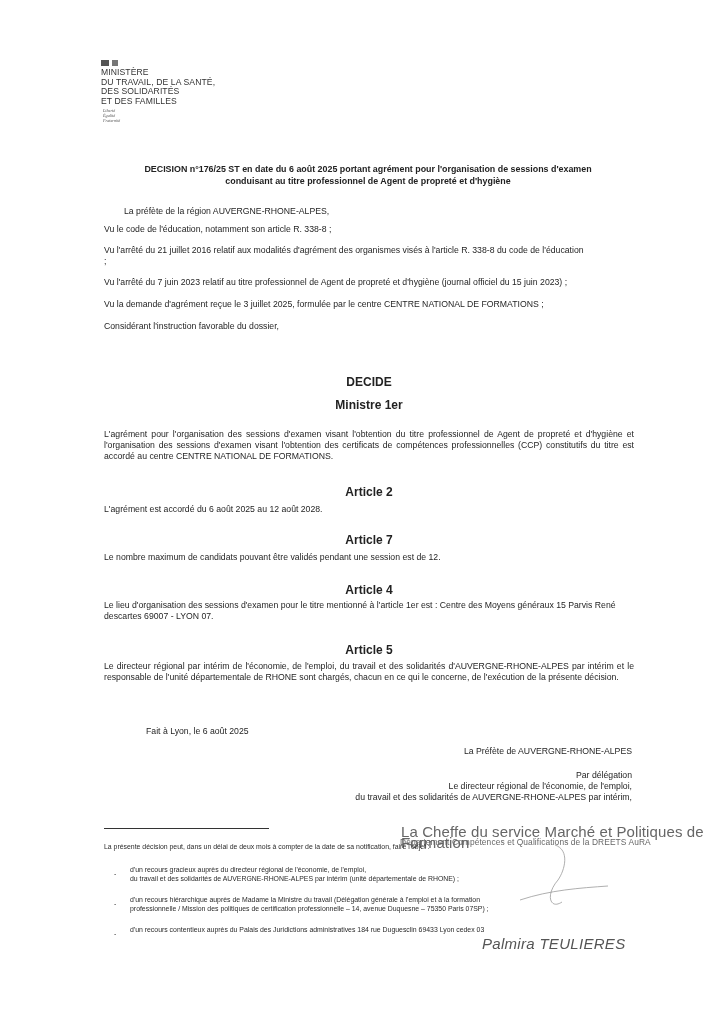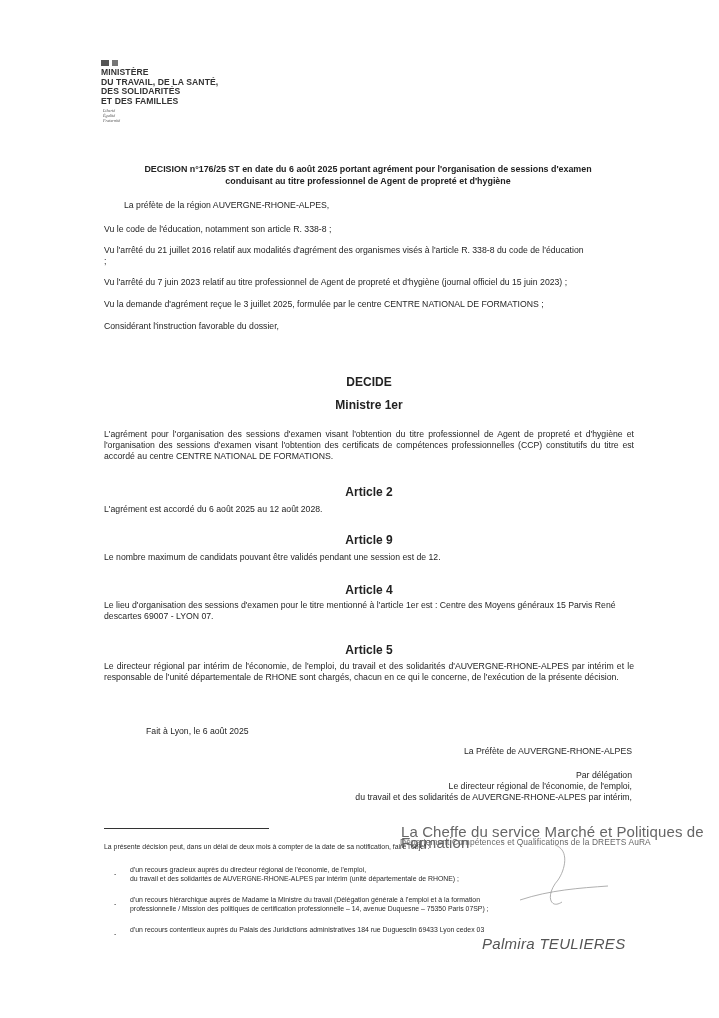--- a/index.html
+++ b/index.html
@@ -4,21 +4,21 @@
 <style>
   html, body { margin: 0; padding: 0; background: #ffffff; }
   body {
     width: 719px; height: 1018px; position: relative; overflow: hidden;
     font-family: "Liberation Sans", sans-serif; color: #222;
   }
   .abs { position: absolute; }
   .logo-marks { left: 101px; top: 60px; display: flex; gap: 3px; }
   .logo-marks .m1 { width: 8px; height: 6px; background: #555; }
   .logo-marks .m2 { width: 6px; height: 6px; background: #777; }
-  .ministry { left: 101px; top: 68px; font-weight: bold; font-size: 8.6px; line-height: 9.6px; color: #333; letter-spacing: 0.1px; }
+  .ministry { left: 101px; top: 68px; font-weight: normal; font-size: 8.6px; line-height: 9.6px; color: #333; letter-spacing: 0.1px; }
   .motto { left: 103px; top: 108px; font-style: italic; font-size: 4.2px; line-height: 5px; color: #555; font-family: "Liberation Serif", serif; }
   .title { left: 104px; top: 164px; width: 528px; text-align: center; font-weight: bold; font-size: 8.9px; line-height: 11.5px; color: #222; }
   .para { left: 104px; font-size: 8.7px; line-height: 11.2px; color: #252525; }
   .justify { width: 530px; text-align: justify; }
   .center-h { left: 104px; width: 530px; text-align: center; font-weight: bold; font-size: 12px; color: #222; }
   .right { right: 87px; text-align: right; font-size: 8.7px; line-height: 11.3px; color: #252525; }
   .rule { left: 104px; top: 828px; width: 165px; height: 1px; background: #333; }
   .footer { font-size: 6.9px; line-height: 9px; color: #2a2a2a; }
   .bullet-dash { left: 114px; font-size: 7px; color: #333; }
   .stamp { font-size: 15px; color: #666; line-height: 11px; letter-spacing: 0.1px; }
@@ -41,36 +41,36 @@
   <div>Liberté</div>
   <div>Égalité</div>
   <div>Fraternité</div>
 </div>
 
 <div class="abs title">
   <div>DECISION n°176/25 ST  en date du 6 août 2025 portant agrément pour l'organisation de sessions d'examen</div>
   <div>conduisant au titre professionnel de Agent de propreté et d'hygiène</div>
 </div>
 
-<div class="abs para" style="top:200px;padding-left:20px;">La préfète de la région AUVERGNE-RHONE-ALPES,</div>
+<div class="abs para" style="top:206px;padding-left:20px;">La préfète de la région AUVERGNE-RHONE-ALPES,</div>
 <div class="abs para" style="top:224px;">Vu le code de l'éducation, notamment son article R. 338-8 ;</div>
 <div class="abs para" style="top:245px; width:480px;">Vu l'arrêté du 21 juillet 2016 relatif aux modalités d'agrément des organismes visés à l'article R. 338-8 du code de l'éducation ;</div>
 <div class="abs para" style="top:277px; width:540px;">Vu l'arrêté du 7 juin 2023 relatif au titre professionnel de Agent de propreté et d'hygiène (journal officiel du 15 juin 2023) ;</div>
 <div class="abs para" style="top:299px; width:540px;">Vu la demande d'agrément reçue le 3 juillet 2025, formulée par le centre CENTRE NATIONAL DE FORMATIONS ;</div>
 <div class="abs para" style="top:321px;">Considérant l'instruction favorable du dossier,</div>
 
 <div class="abs center-h" style="top:375px;">DECIDE</div>
 
 <div class="abs center-h" style="top:398px;">Ministre 1er</div>
 <div class="abs para justify" style="top:429px;">L'agrément pour l'organisation des sessions d'examen visant l'obtention du titre professionnel de Agent de propreté et d'hygiène et l'organisation des sessions d'examen visant l'obtention des certificats de compétences professionnelles (CCP) constitutifs du titre est accordé au centre CENTRE NATIONAL DE FORMATIONS.</div>
 
 <div class="abs center-h" style="top:485px;">Article 2</div>
 <div class="abs para" style="top:504px;">L'agrément est accordé du 6 août 2025 au 12 août 2028.</div>
 
-<div class="abs center-h" style="top:533px;">Article 9</div>
+<div class="abs center-h" style="top:533px;">Article 7</div>
 <div class="abs para" style="top:552px;">Le nombre maximum de candidats pouvant être validés pendant une session est de 12.</div>
 
 <div class="abs center-h" style="top:583px;">Article 4</div>
 <div class="abs para" style="top:600px; width:520px;">Le lieu d'organisation des sessions d'examen pour le titre mentionné à l'article 1er est : Centre des Moyens généraux 15 Parvis René descartes 69007 - LYON 07.</div>
 
 <div class="abs center-h" style="top:643px;">Article 5</div>
 <div class="abs para justify" style="top:661px;">Le directeur régional par intérim de l'économie, de l'emploi, du travail et des solidarités d'AUVERGNE-RHONE-ALPES par intérim et le responsable de l'unité départementale de RHONE sont chargés, chacun en ce qui le concerne, de l'exécution de la présente décision.</div>
 
 <div class="abs para" style="top:726px; left:146px;">Fait à Lyon, le 6 août 2025</div>
 <div class="abs right" style="top:746px;">La Préfète de AUVERGNE-RHONE-ALPES</div>

